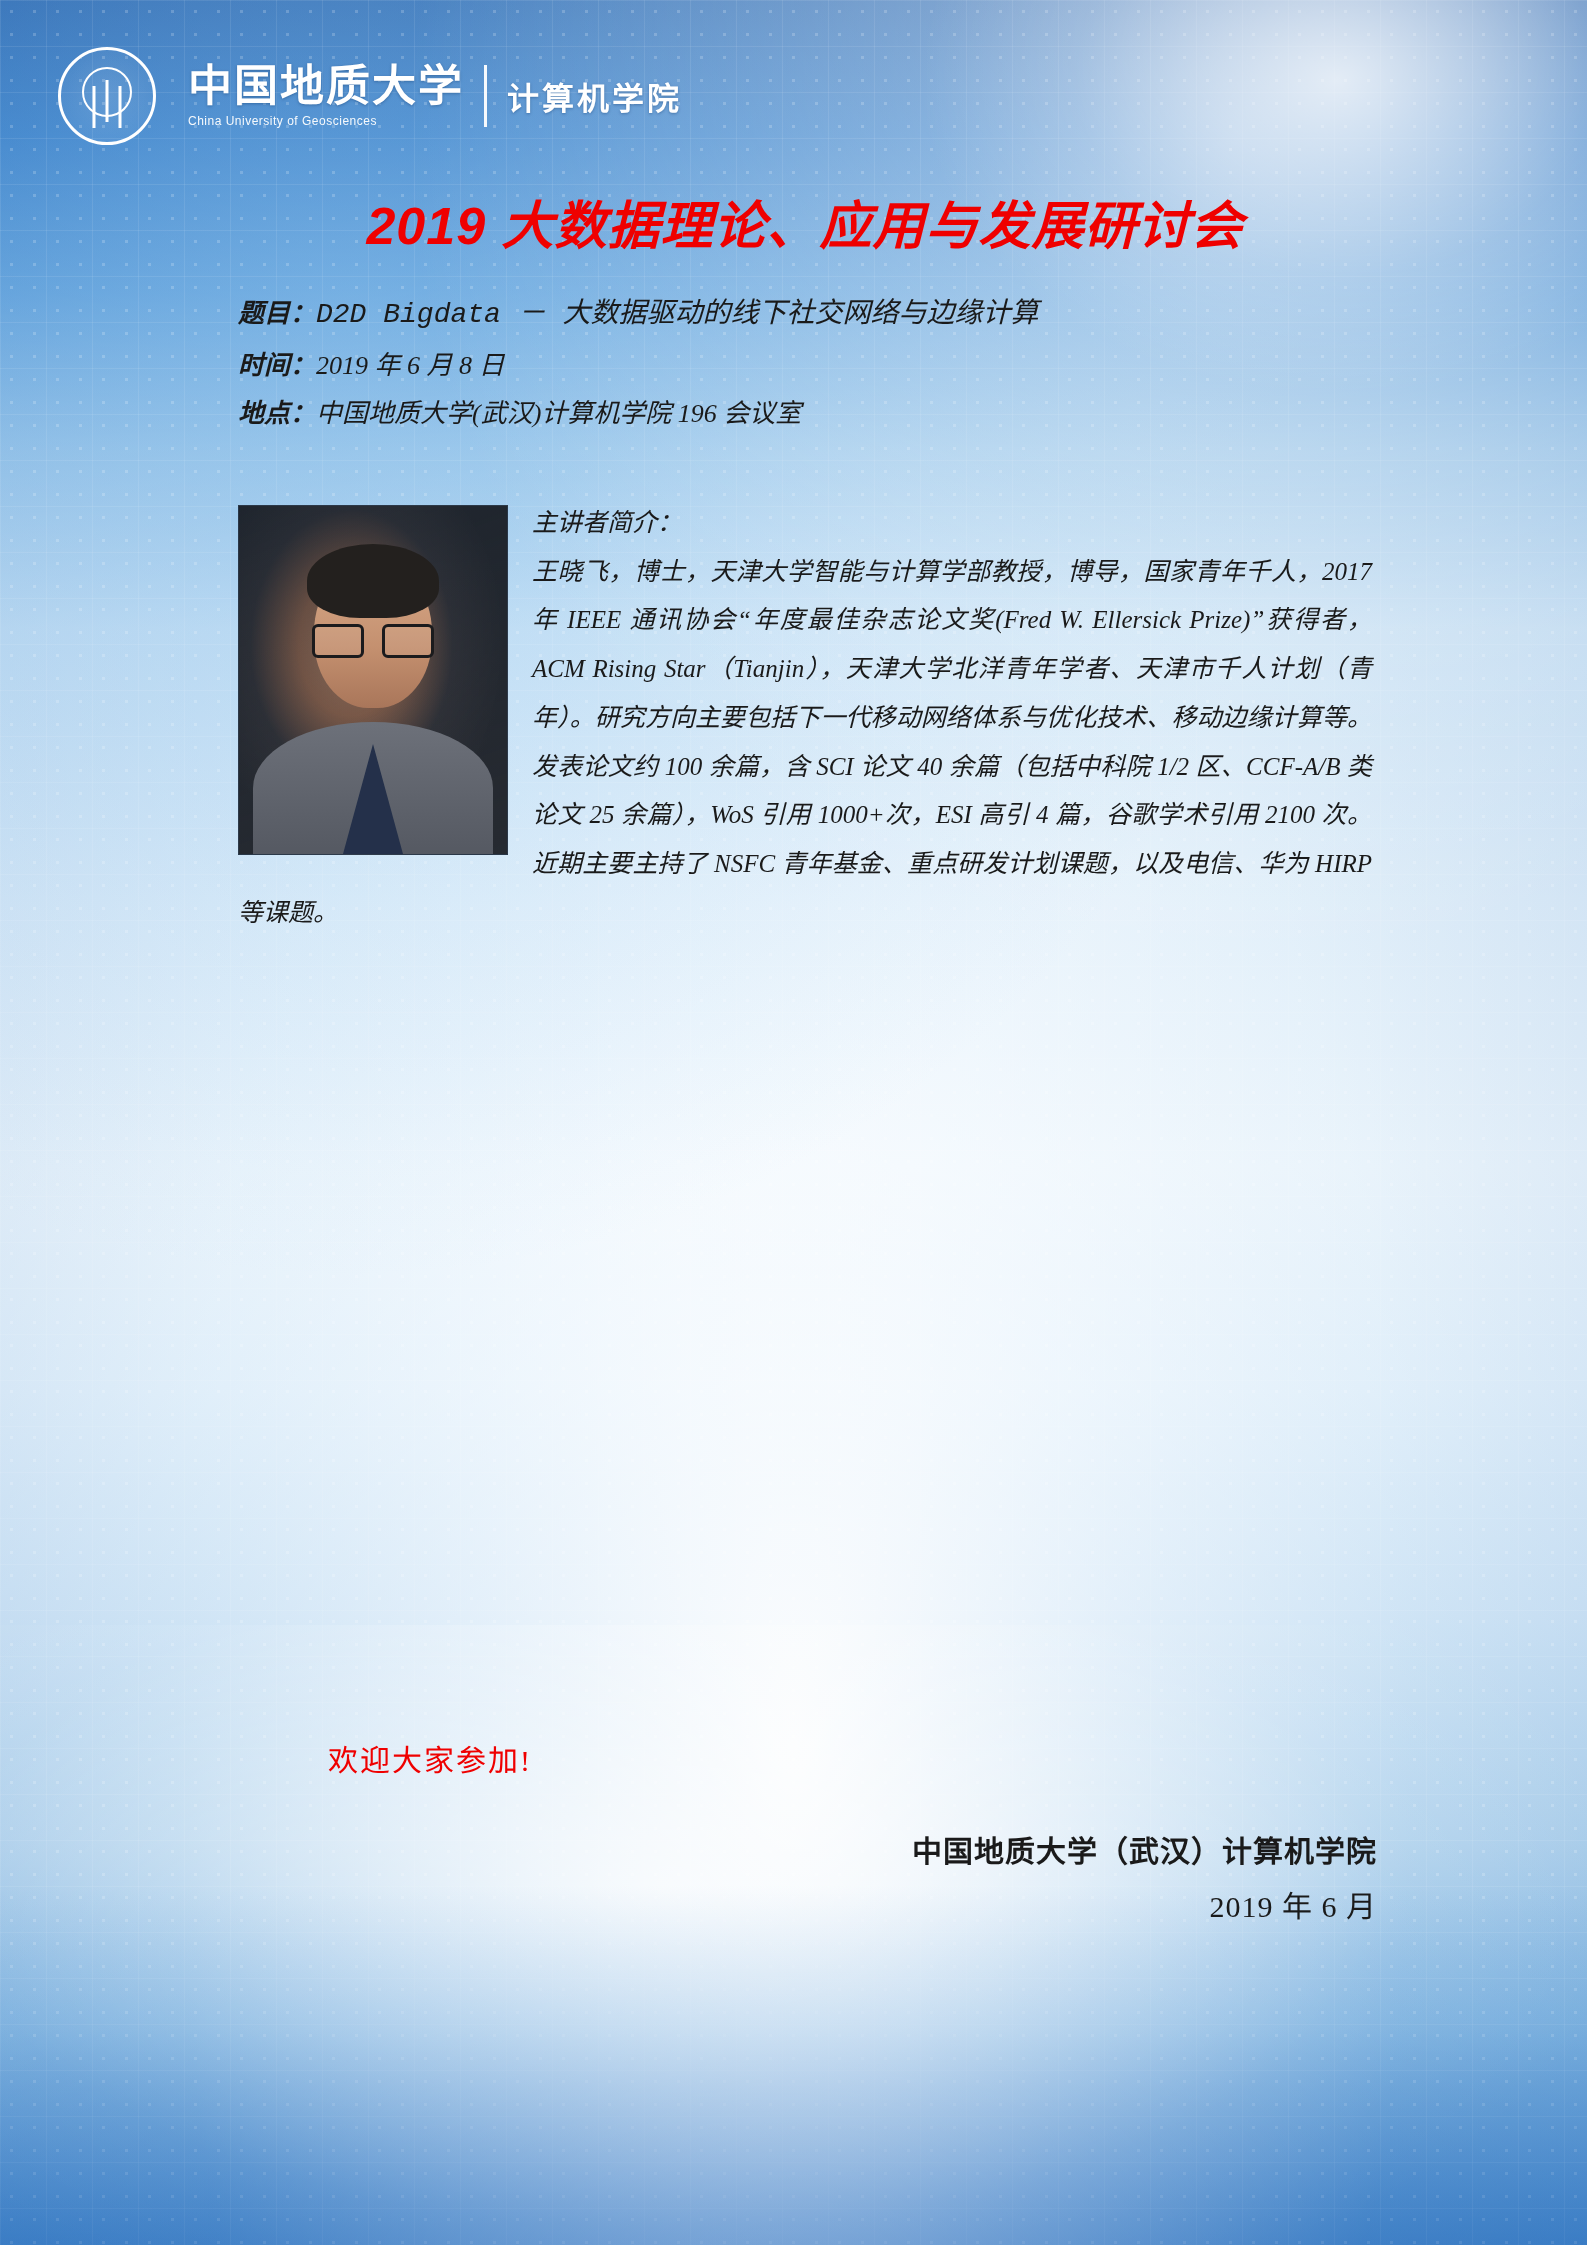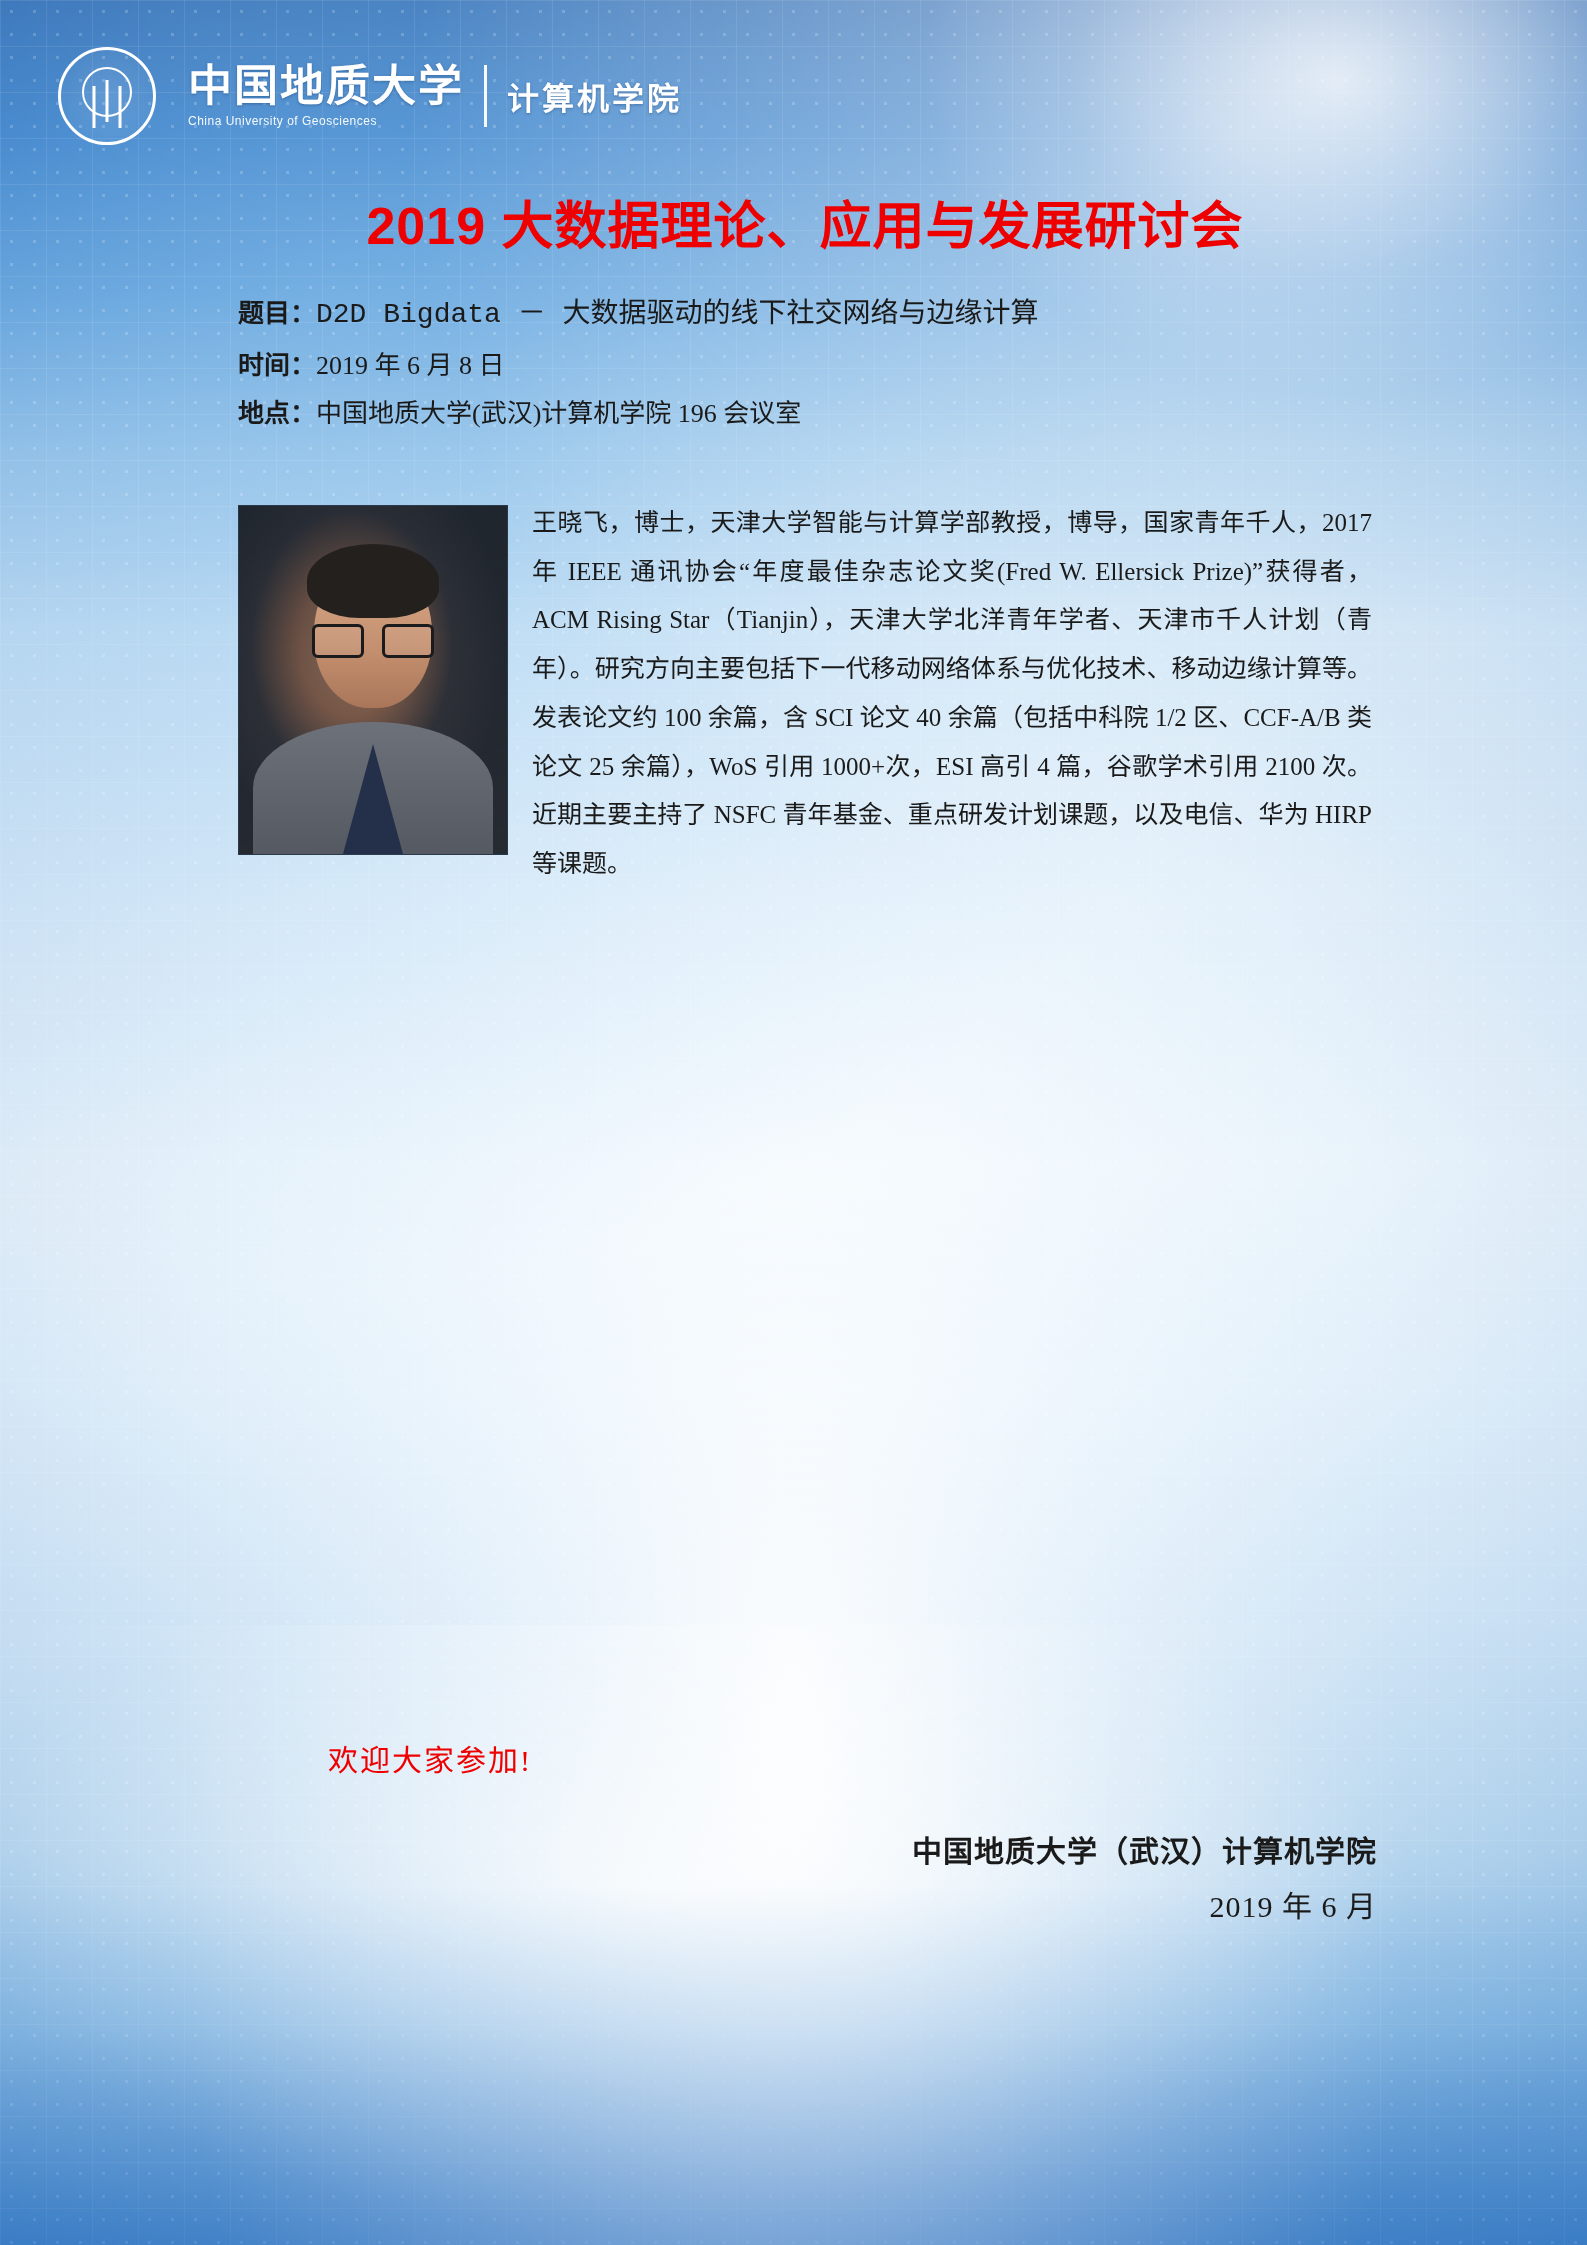--- a/index.html
+++ b/index.html
@@ -140,20 +140,21 @@
     letter-spacing: 3px;
     text-shadow: 0 1px 3px rgba(0,40,90,0.35);
   }
 
   
   .content {
     position: absolute;
     left: 238px;
     right: 215px;
     top: 195px;
+    font-style: italic;
   }
 
   .poster-title {
     color: #ef0000;
     font-family: "Liberation Sans", sans-serif;
     font-size: 52px;
     font-weight: bold;
     letter-spacing: 1px;
     text-align: center;
     margin: 0 0 34px 0;
@@ -322,20 +323,21 @@
 
 
     <div class="speaker-section clearfix">
       <div class="portrait">
         <div class="body"></div>
         <div class="shirt"></div>
         <div class="face"></div>
         <div class="hair"></div>
         <div class="glasses"></div>
       </div>
+      <div>主讲者简介：</div>
       <div>王晓飞，博士，天津大学智能与计算学部教授，博导，国家青年千人，2017 年 IEEE 通讯协会“年度最佳杂志论文奖(Fred W. Ellersick Prize)”获得者，ACM Rising Star（Tianjin），天津大学北洋青年学者、天津市千人计划（青年）。研究方向主要包括下一代移动网络体系与优化技术、移动边缘计算等。发表论文约 100 余篇，含 SCI 论文 40 余篇（包括中科院 1/2 区、CCF-A/B 类论文 25 余篇），WoS 引用 1000+次，ESI 高引 4 篇，谷歌学术引用 2100 次。近期主要主持了 NSFC 青年基金、重点研发计划课题，以及电信、华为 HIRP 等课题。</div>
     </div>
   </div>
 
   <div class="welcome">欢迎大家参加!</div>
 
   <div class="signature">
     <div class="org">中国地质大学（武汉）计算机学院</div>
     <div class="date">2019 年 6 月</div>
   </div>

